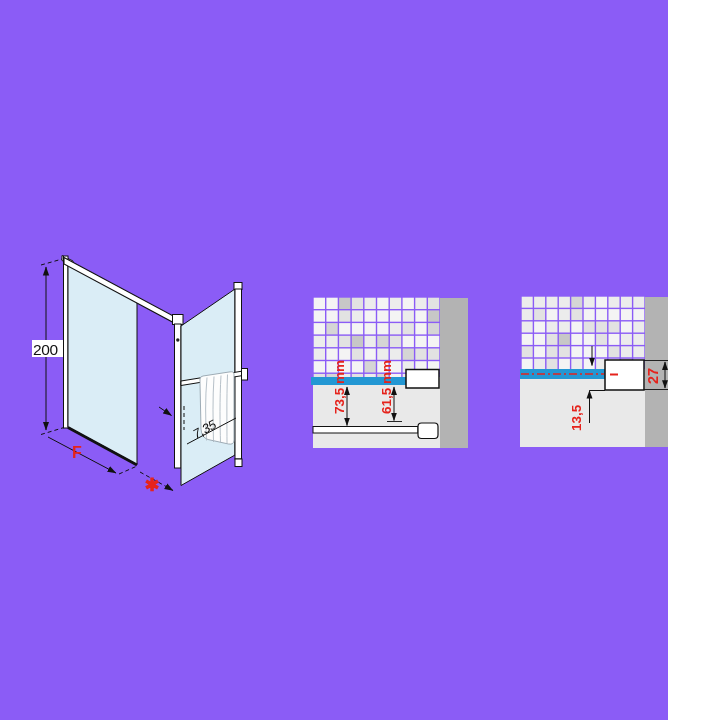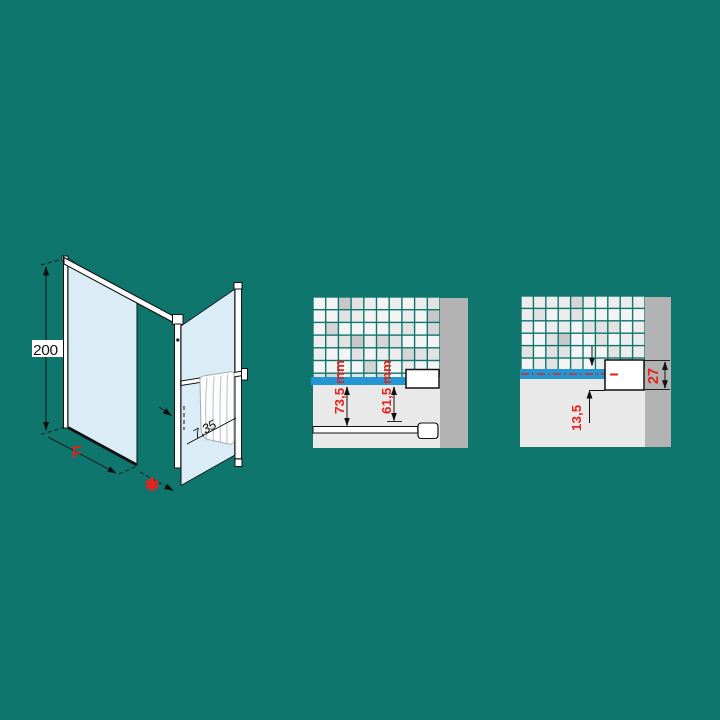--- a/index.html
+++ b/index.html
@@ -1,16 +1,16 @@
 <!DOCTYPE html>
 <html><head>
 <meta charset="utf-8">
 <style>
   html,body{margin:0;padding:0;background:#fff;}
-  .canvas{position:relative;width:720px;height:720px;background:#0f766e;overflow:hidden;
+  .canvas{position:relative;width:668px;height:720px;background:#8b5cf6;overflow:hidden;
           font-family:"Liberation Sans",sans-serif;}
   svg{position:absolute;overflow:visible;}
   #iso-svg{left:20px;top:230px;}
   #detail-wall-svg{left:310px;top:295px;}
   #detail-profile-svg{left:518px;top:294px;}
   text{font-family:"Liberation Sans",sans-serif;}
   .dim-black{fill:#111;font-size:15.5px;letter-spacing:-0.4px;}
   .dim-red{fill:#e5231c;font-weight:bold;}
   .dim-red-13{font-size:13.5px;}
   .dim-red-14{font-size:14.5px;}

